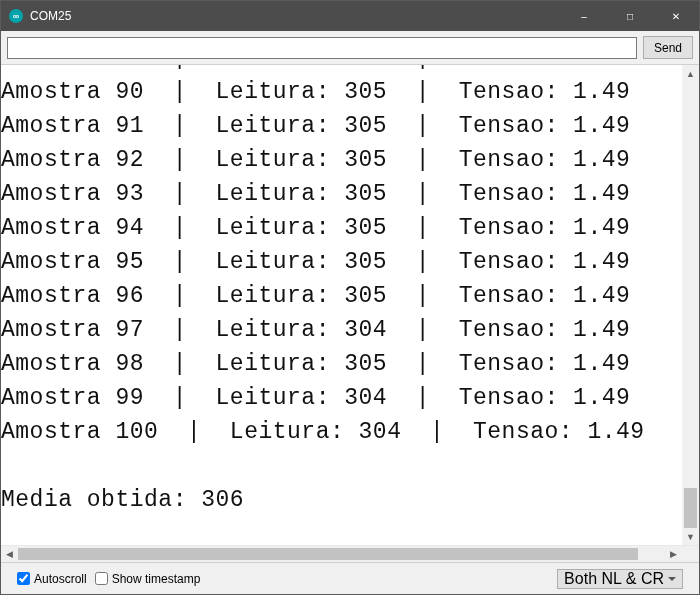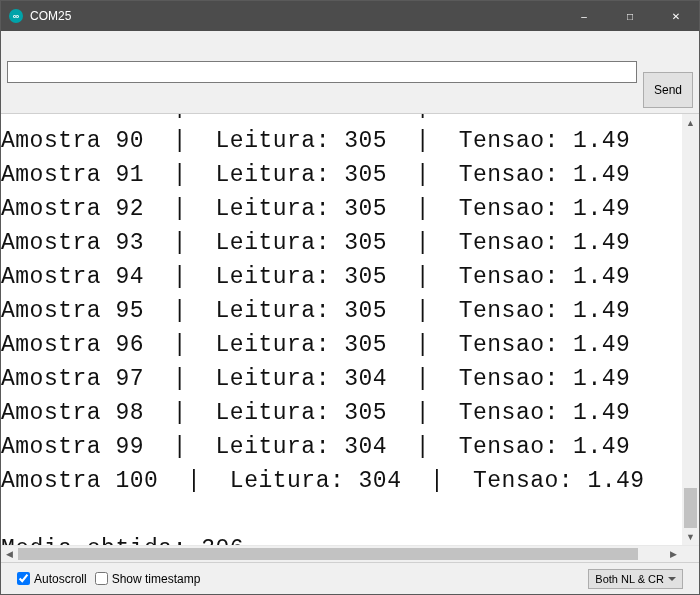--- a/index.html
+++ b/index.html
@@ -25,22 +25,22 @@
   }
   .toprow {
     display: flex; align-items: center; padding: 5px 6px; gap: 6px;
     border-bottom: 1px solid #d0d0d0; background: #f0f0f0;
   }
   .toprow input[type="text"] {
     flex: 1 1 auto; height: 22px; border: 1px solid #7a7a7a;
     padding: 0 4px; font-size: 13px; background: #fff;
   }
   .btn {
-    height: 36px; border: 1px solid #adadad; background: #e1e1e1;
-    font-size: 12px; padding: 0 10px; cursor: default; margin-top: 36px;
+    height: 23px; border: 1px solid #adadad; background: #e1e1e1;
+    font-size: 12px; padding: 0 10px; cursor: default;
   }
   .console-wrap {
     flex: 1 1 auto; position: relative; overflow: hidden; background: #fff;
     display: flex; flex-direction: column;
   }
   .console {
     flex: 1 1 auto; overflow: hidden; position: relative;
   }
   .console-inner {
     position: absolute; left: 0; right: 17px; top: -24px;
@@ -77,21 +77,21 @@
   .hscroll .corner { width: 17px; background: #f0f0f0; }
   .bottomrow {
     display: flex; align-items: center; padding: 4px 16px; gap: 8px;
     background: #f0f0f0; border-top: 1px solid #d0d0d0; height: 32px;
   }
   .chk { display: flex; align-items: center; gap: 4px; font-size: 12px; }
   .chk input { width: 13px; height: 13px; }
   .bottomrow .spacer { flex: 1; }
   .sel {
     height: 20px; border: 1px solid #adadad; background: #e1e1e1;
-    font-size: 11px; padding: 0 18px 0 6px; position: relative;
+    font-size: 16px; padding: 0 18px 0 6px; position: relative;
     display: inline-flex; align-items: center; min-width: 90px;
   }
   .sel::after {
     content: ""; position: absolute; right: 6px; top: 50%;
     width: 0; height: 0; border-left: 4px solid transparent;
     border-right: 4px solid transparent; border-top: 4px solid #555;
     transform: translateY(-50%);
   }
 </style>
 </head>

